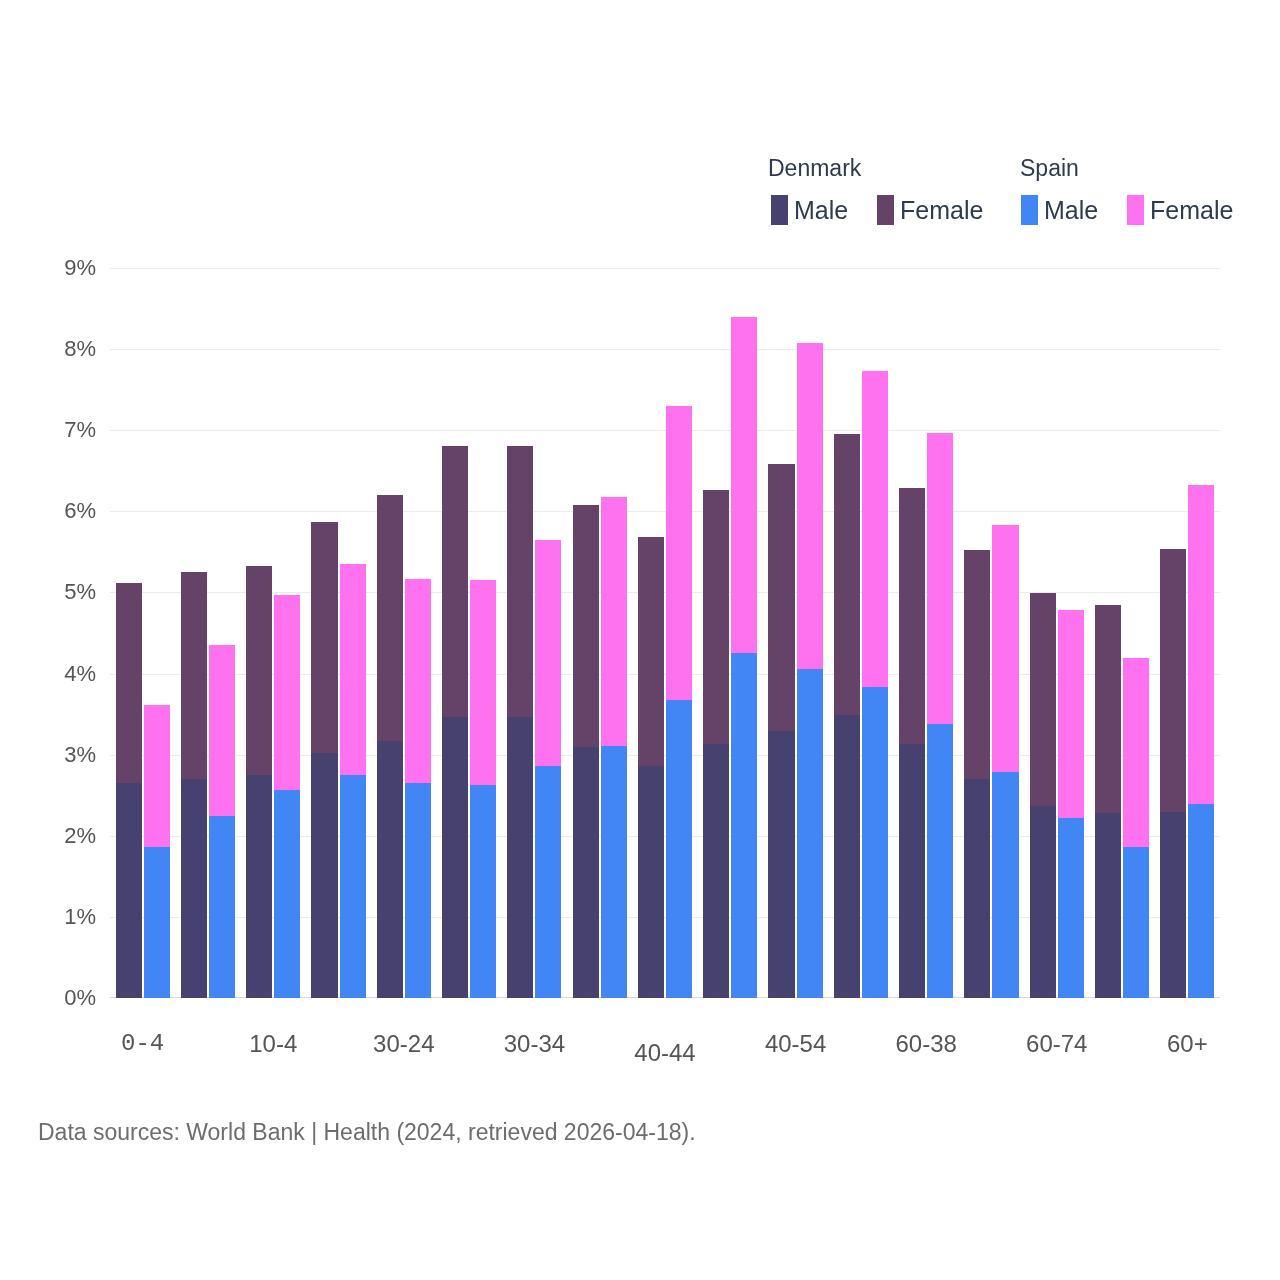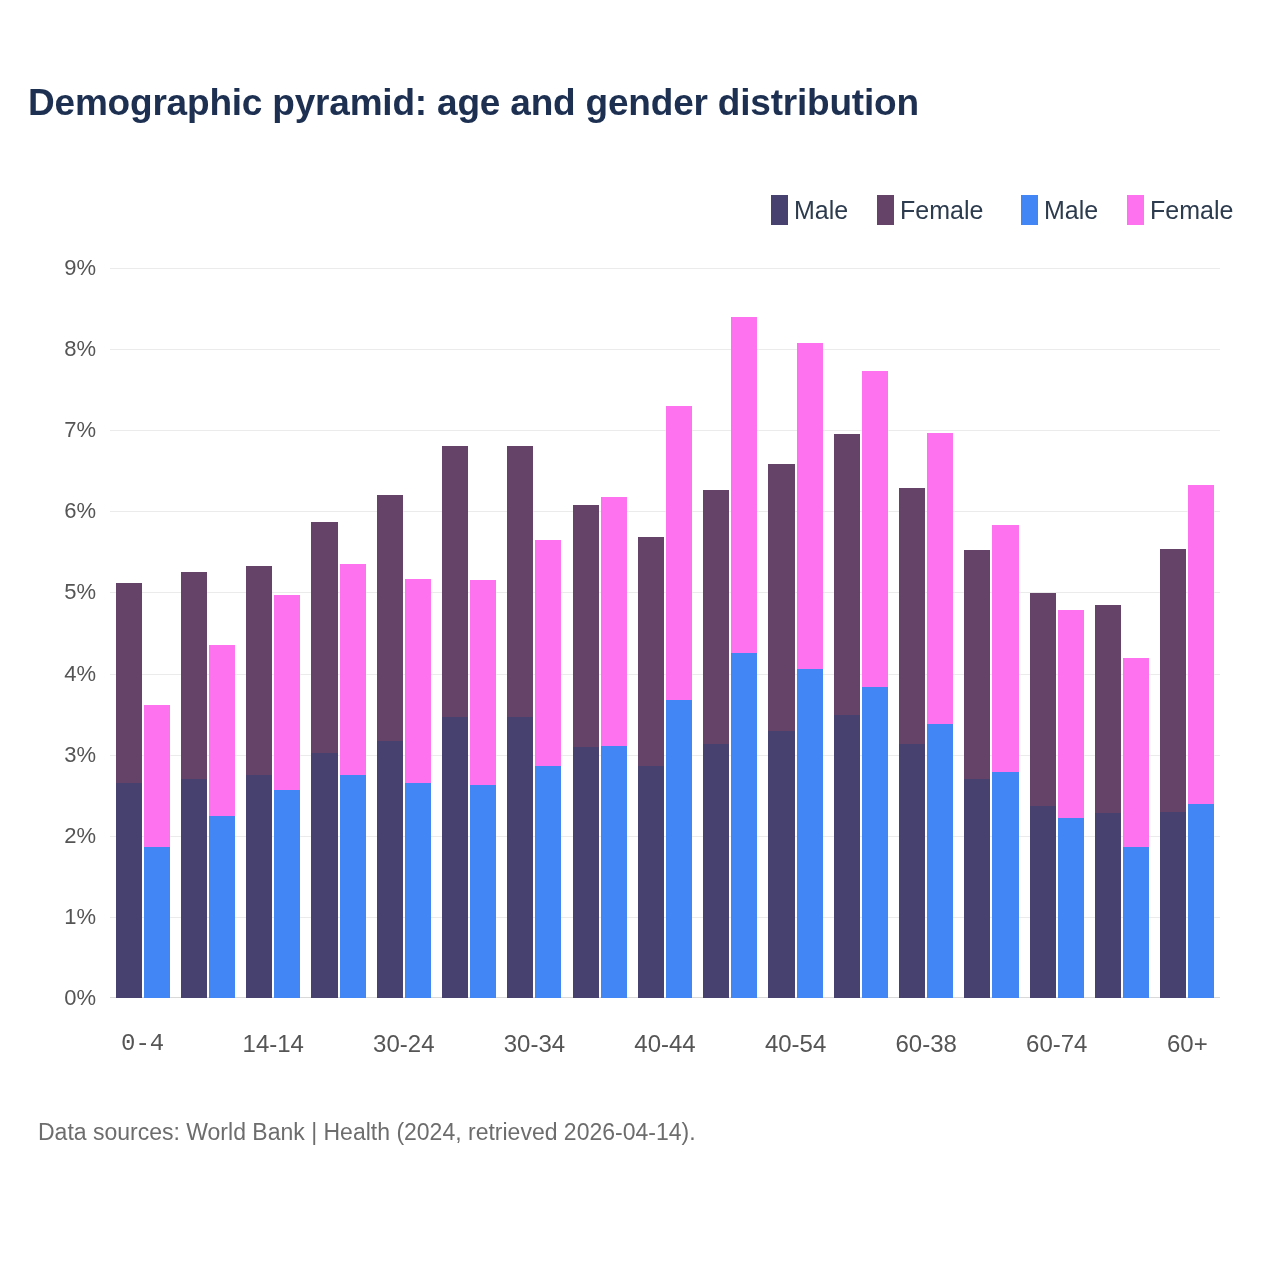--- a/index.html
+++ b/index.html
@@ -159,23 +159,26 @@
     color: #6d6d6d;
     line-height: 40px;
     white-space: nowrap;
   }
 </style>
 </head>
 <body>
 
 <div id="chart-root">
 
-  <div class="chart-title">Demographic pyramid: age and gender distribution</div>
 
   <div class="legend">
+    <div class="legend-group-titles">
+      <span class="legend-country c0">Denmark</span>
+      <span class="legend-country c1">Spain</span>
+    </div>
     <div class="legend-items">
       <div class="legend-item i0">
         <span class="legend-swatch" style="background:#46416f"></span>
         <span class="legend-label">Male</span>
       </div>
       <div class="legend-item i1">
         <span class="legend-swatch" style="background:#654268"></span>
         <span class="legend-label">Female</span>
       </div>
       <div class="legend-item i2">
@@ -366,35 +369,35 @@
           <div class="seg" style="bottom: 185.744px; height: 262.8px; background: rgb(101, 66, 104);"></div>
         </div>
         <div class="bar" style="left: 33.6265px; width: 26.1176px; height: 513.433px;">
           <div class="seg" style="bottom: 0px; height: 193.856px; background: rgb(66, 133, 244);"></div>
           <div class="seg" style="bottom: 193.856px; height: 319.578px; background: rgb(255, 114, 239);"></div>
         </div>
       </div>
     </div>
 
   <div class="footer">
-    <div class="footer-line">Data sources: World Bank | Health (2024, retrieved 2026-04-14).</div>
+    <div class="footer-line">Data sources: World Bank | Health (2024, retrieved 2026-04-18).</div>
   </div>
 
 <div class="ytick-label" style="top: 998px; right: 1184px;">0%</div>
     <div class="ytick-label" style="top: 916.889px; right: 1184px;">1%</div>
     <div class="ytick-label" style="top: 835.778px; right: 1184px;">2%</div>
     <div class="ytick-label" style="top: 754.667px; right: 1184px;">3%</div>
     <div class="ytick-label" style="top: 673.556px; right: 1184px;">4%</div>
     <div class="ytick-label" style="top: 592.444px; right: 1184px;">5%</div>
     <div class="ytick-label" style="top: 511.333px; right: 1184px;">6%</div>
     <div class="ytick-label" style="top: 430.222px; right: 1184px;">7%</div>
     <div class="ytick-label" style="top: 349.111px; right: 1184px;">8%</div>
     <div class="ytick-label" style="top: 268px; right: 1184px;">9%</div>
     <div class="xtick-label" style="left: 142.647px; font-family: Liberation Mono, monospace;">0-4</div>
-    <div class="xtick-label" style="left: 273.235px;">14-14</div>
+    <div class="xtick-label" style="left: 273.235px;">10-4</div>
     <div class="xtick-label" style="left: 403.824px;">30-24</div>
     <div class="xtick-label" style="left: 534.412px;">30-34</div>
-    <div class="xtick-label" style="left: 665px;">40-44</div>
+    <div class="xtick-label" style="left: 665px; margin-top: 9px;">40-44</div>
     <div class="xtick-label" style="left: 795.588px;">40-54</div>
     <div class="xtick-label" style="left: 926.176px;">60-38</div>
     <div class="xtick-label" style="left: 1056.76px;">60-74</div>
     <div class="xtick-label" style="left: 1187.35px;">60+</div>
   </div>
 
 </body></html>

